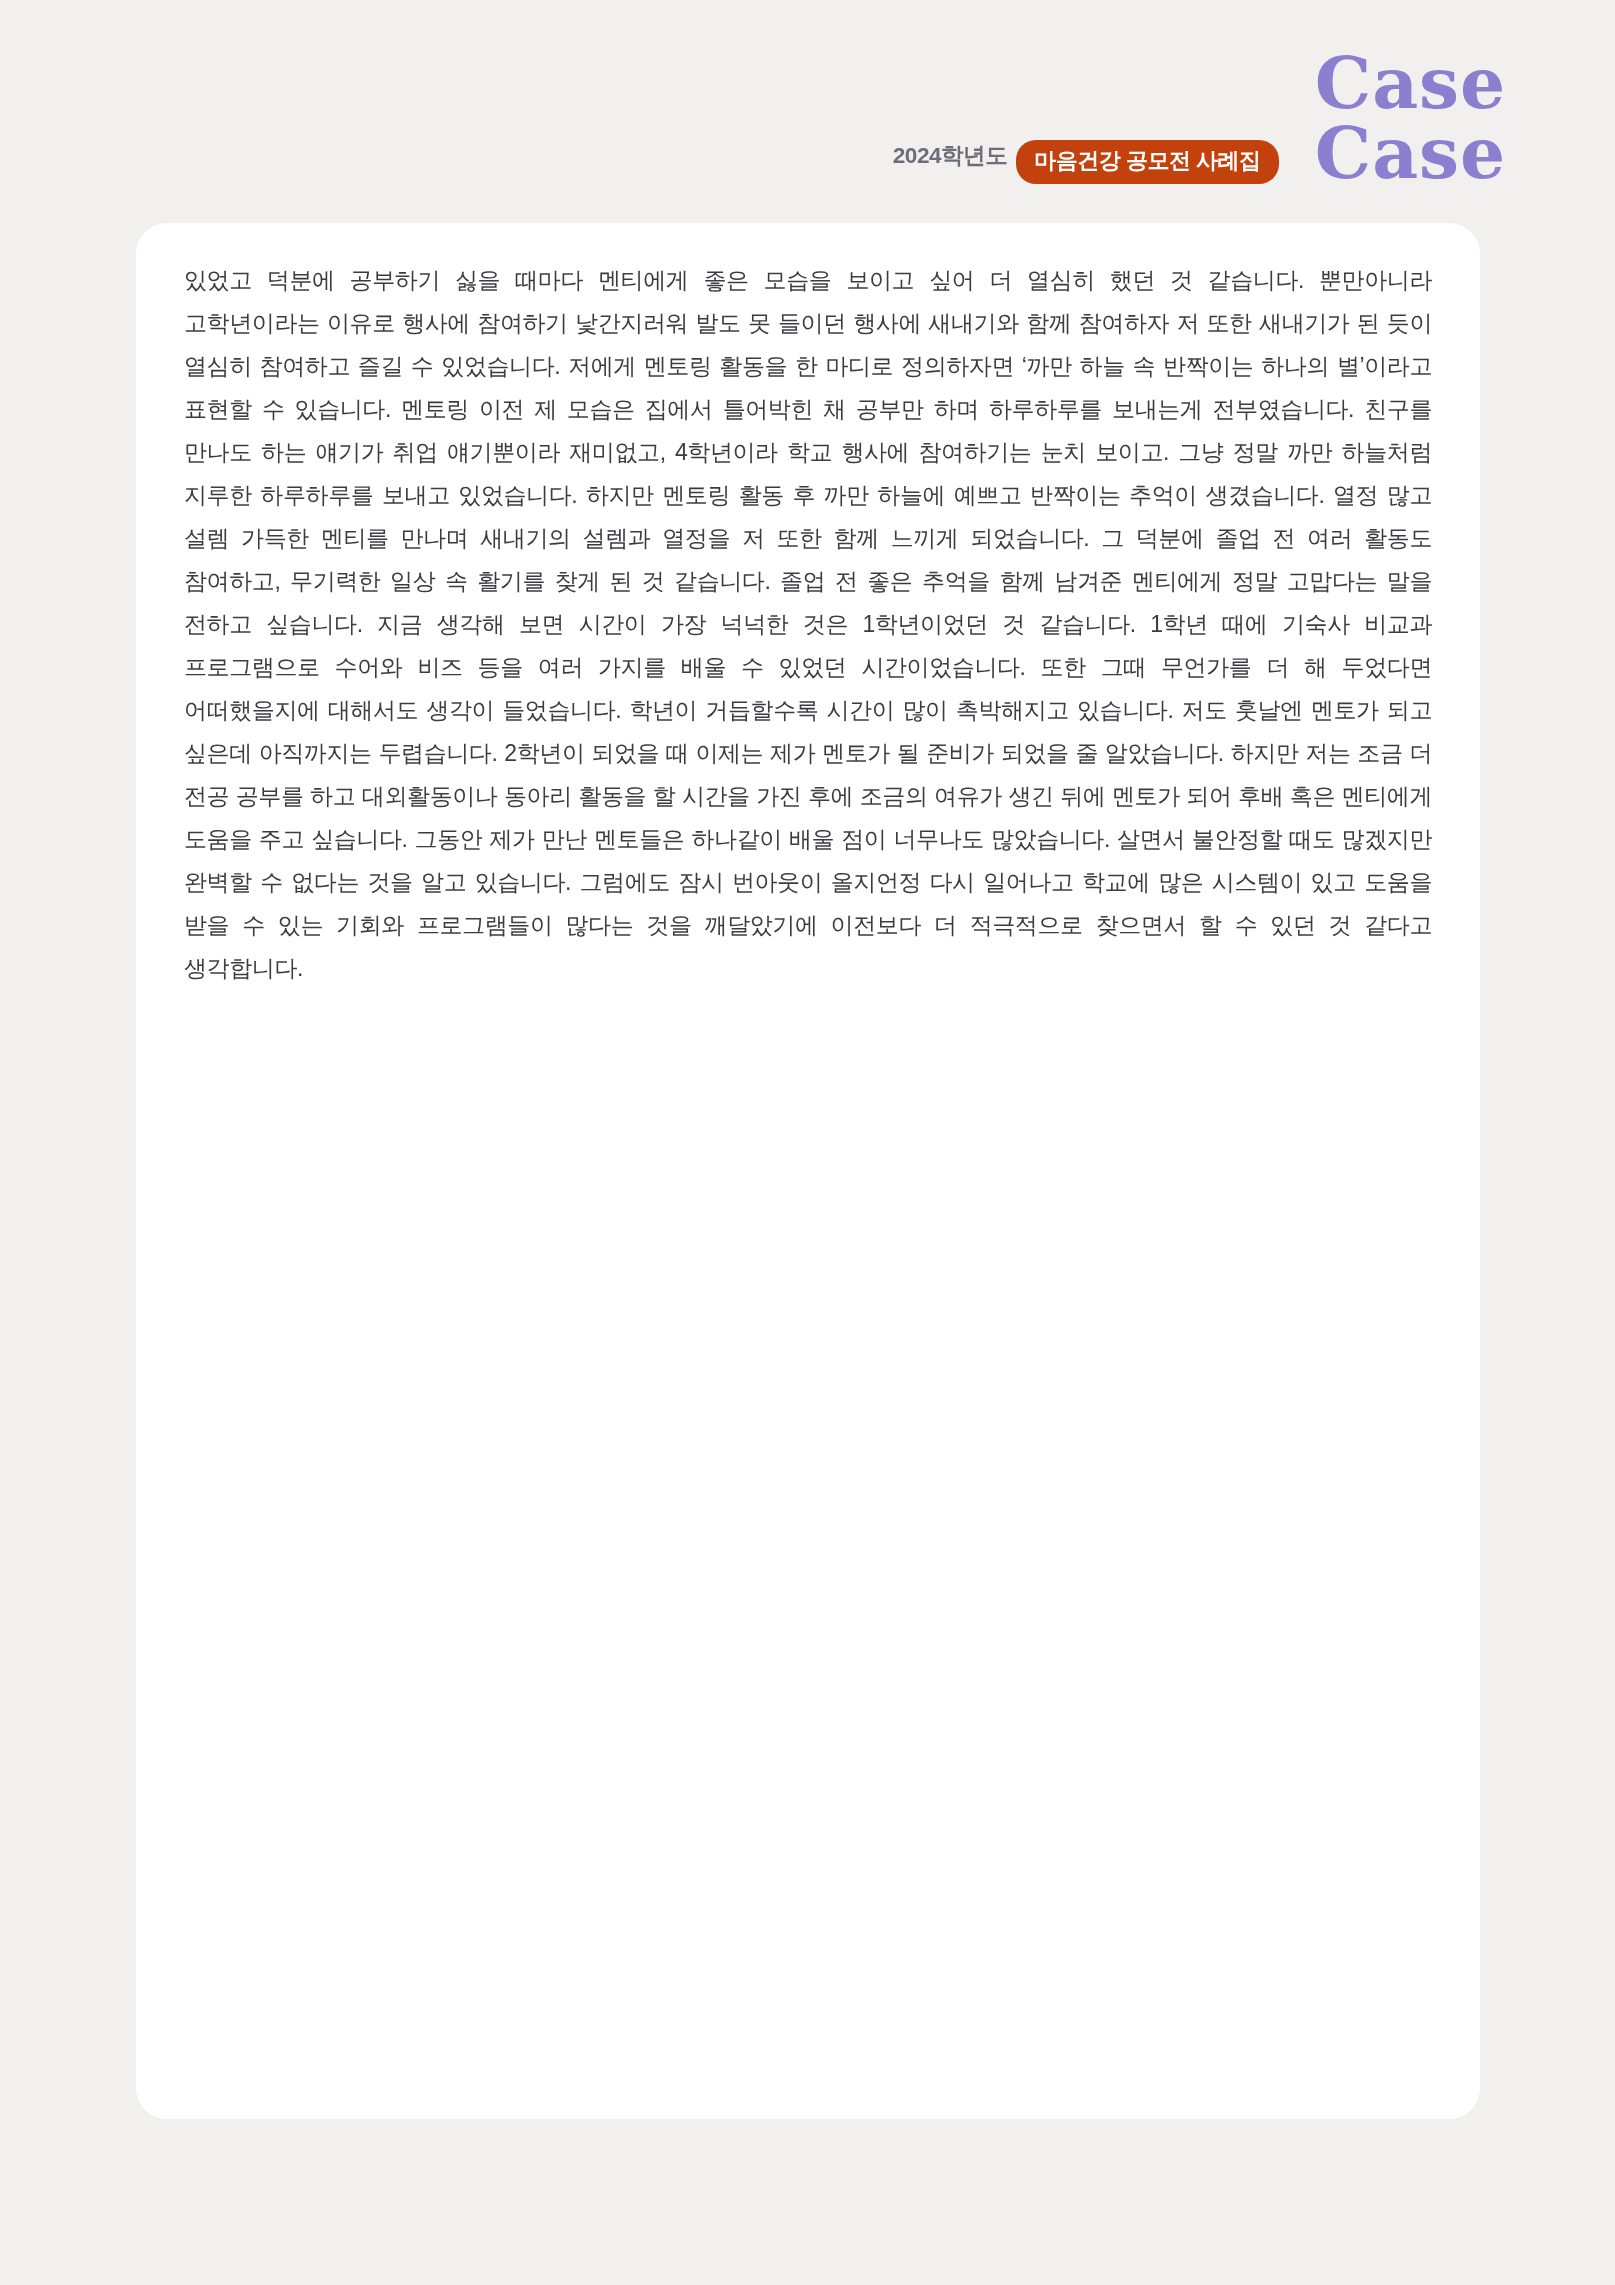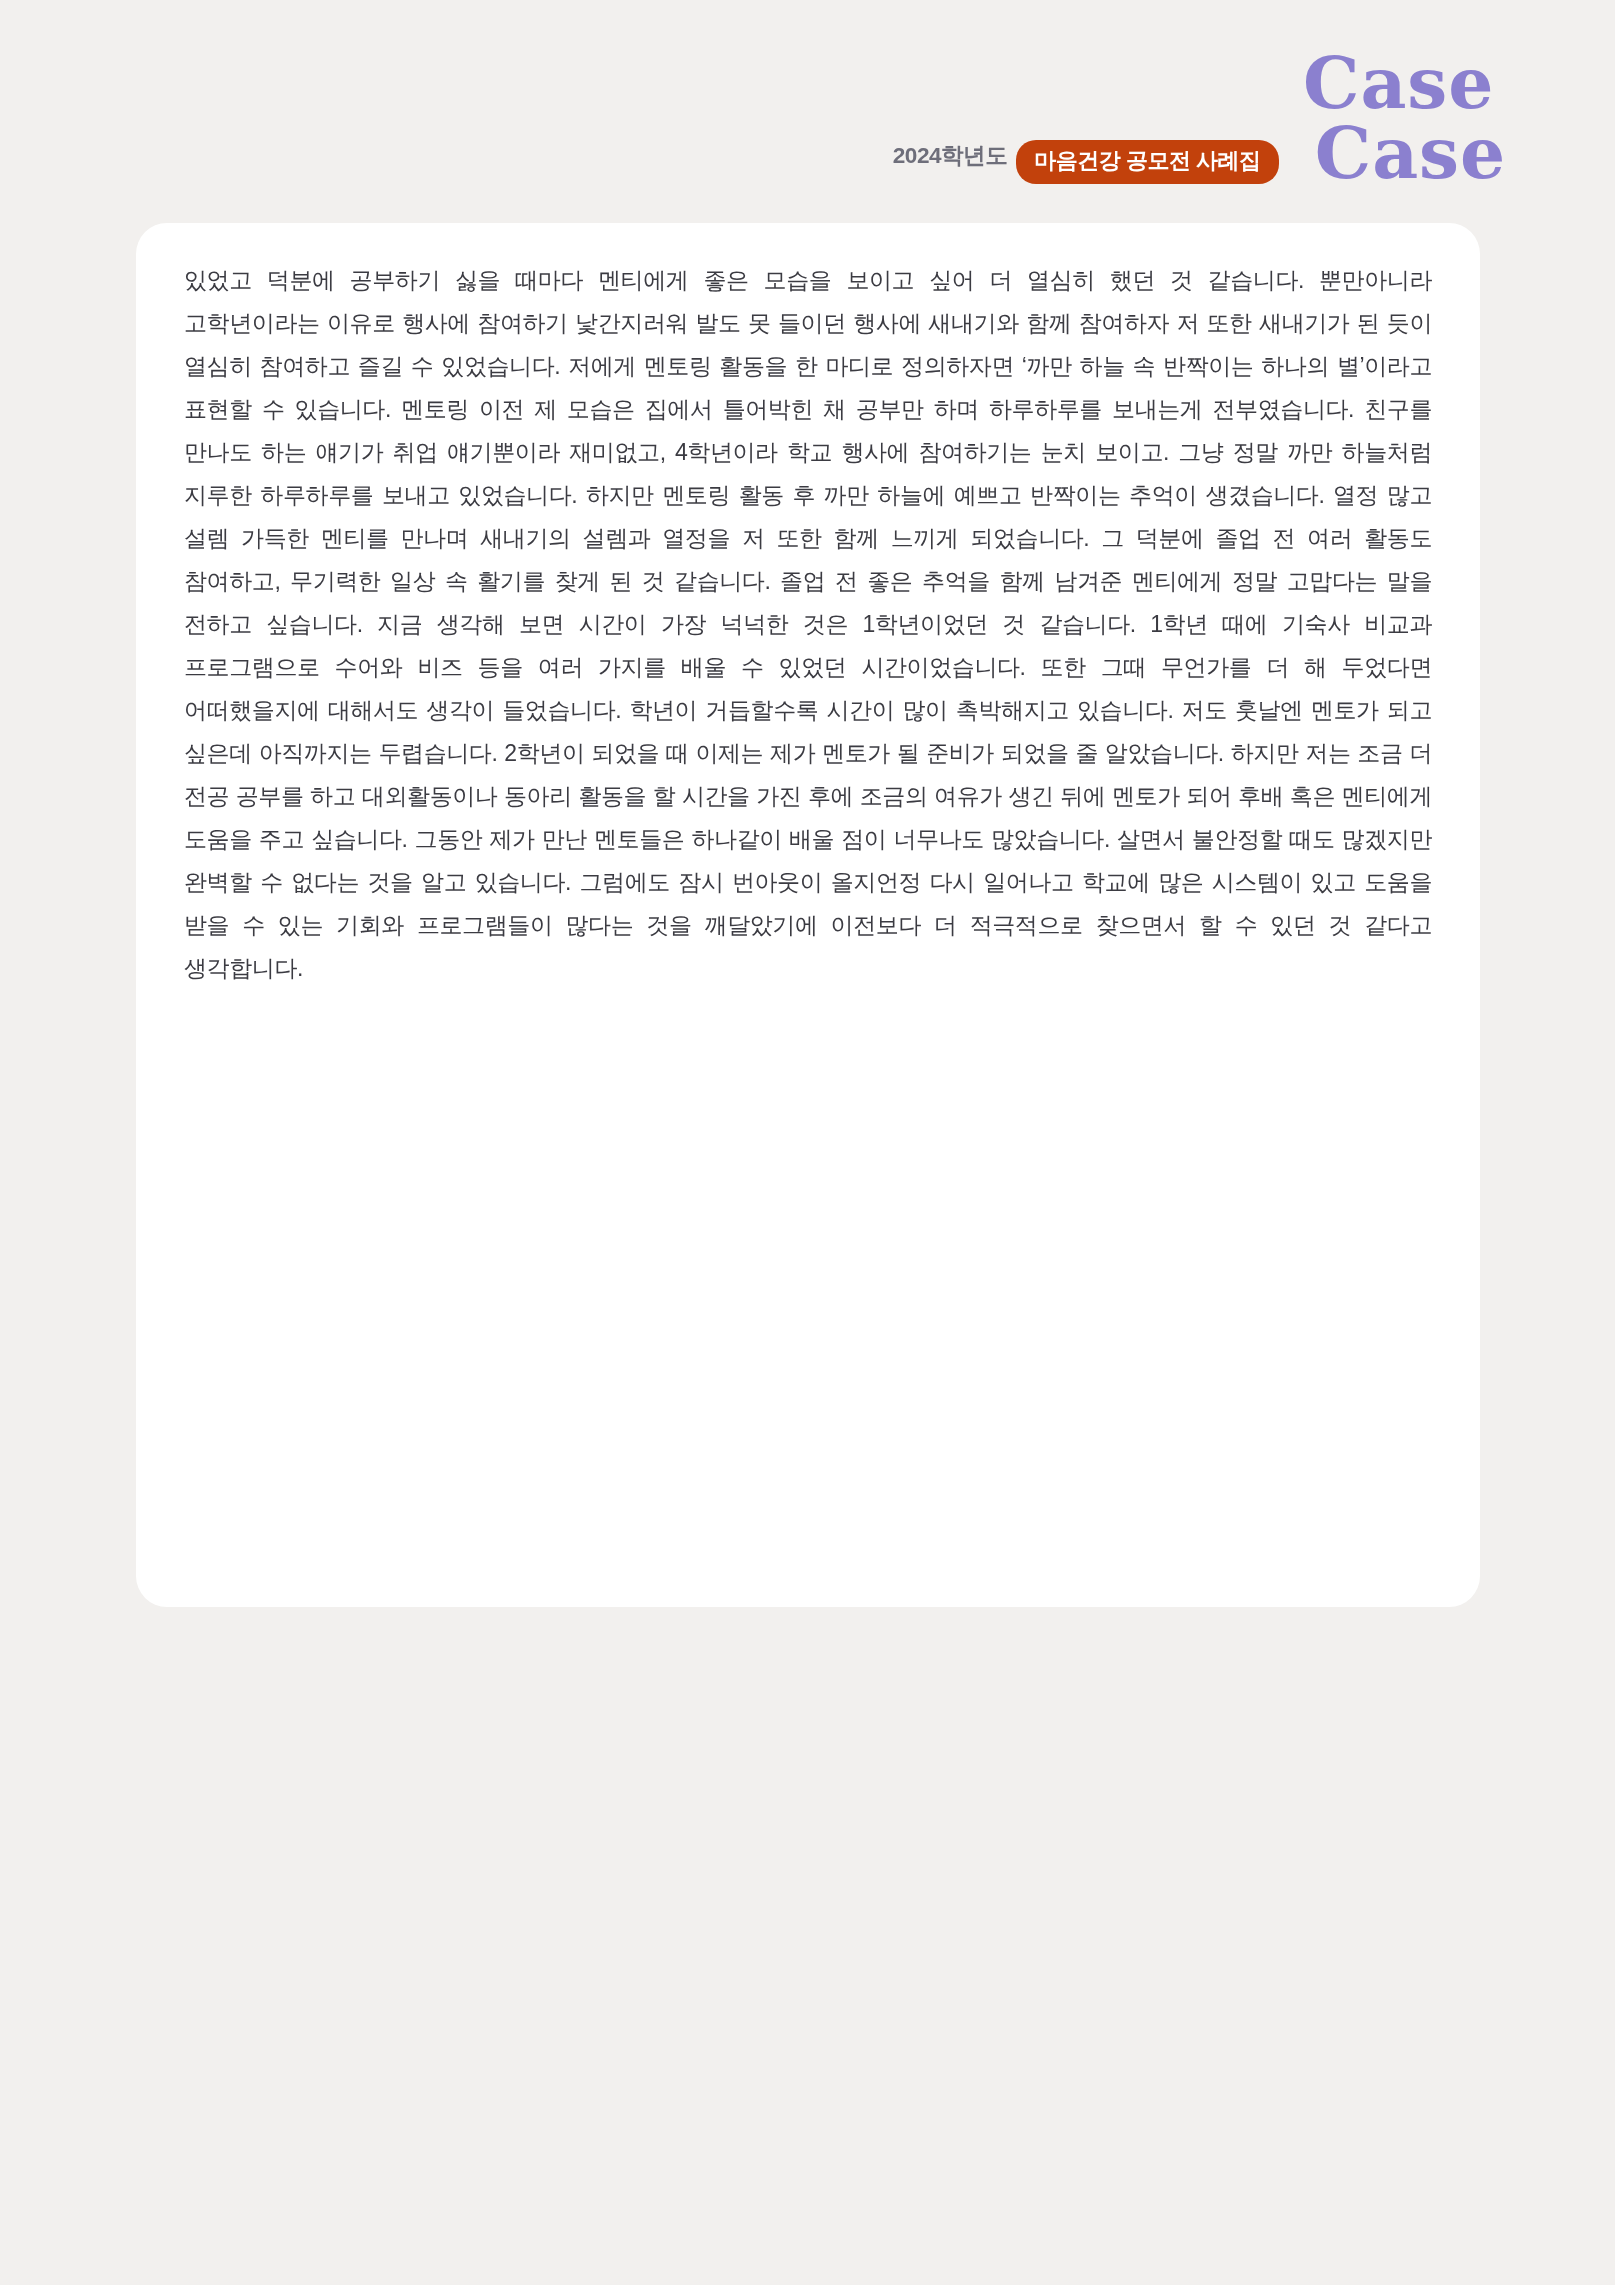--- a/index.html
+++ b/index.html
@@ -57,42 +57,42 @@
     font-size: 22px;
     font-weight: bold;
     letter-spacing: -0.5px;
     border-radius: 20px;
     padding: 6.3px 18px 8.1px 18px;
     white-space: nowrap;
   }
   .header-right {
     display: flex;
     flex-direction: column;
-    align-items: center;
+    align-items: flex-end;
     line-height: 0.93;
   }
   .brand-case, .brand-book {
     font-family: "DejaVu Serif", serif;
     font-weight: bold;
     color: #8b80cf;
     font-size: 71px;
     letter-spacing: 0.9px;
   }
   .brand-book {
     margin-top: 3.6px;
     margin-left: 23.5px;
   }
 
   
   .card {
     position: absolute;
     left: 136px;
     top: 223px;
     width: 1344px;
-    height: 1384px;
+    height: 1896px;
     background: #ffffff;
     border-radius: 31px;
   }
 
   .body-text {
     position: absolute;
     left: 48px;
     top: 36px;
     width: 1248px;
     font-size: 23px;

